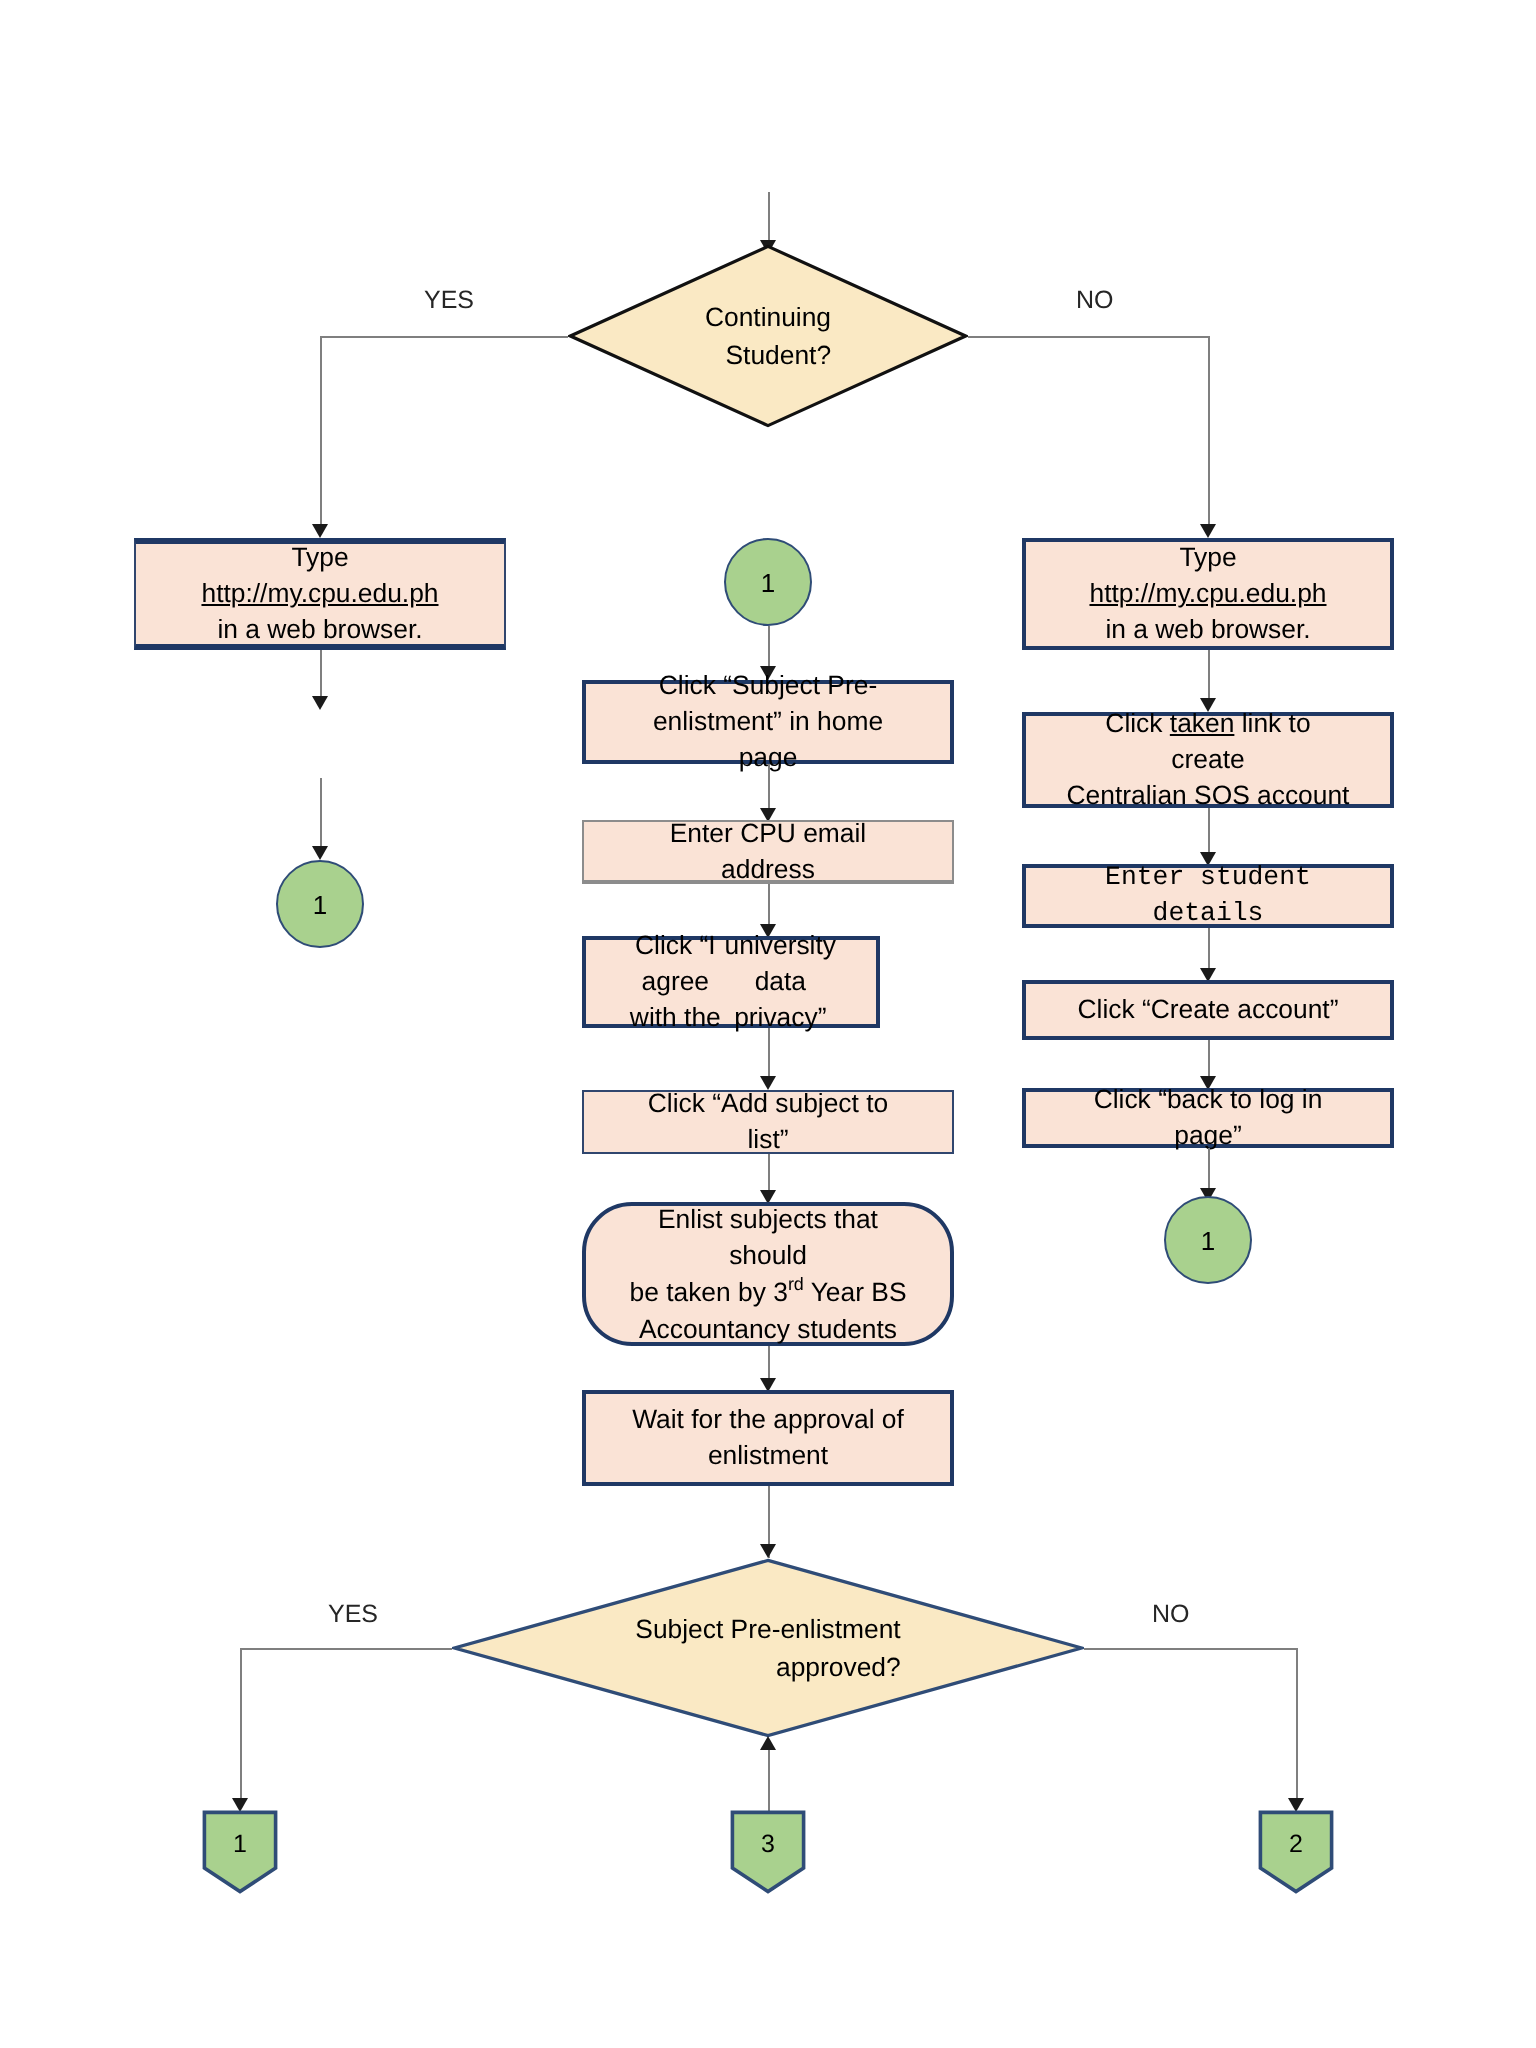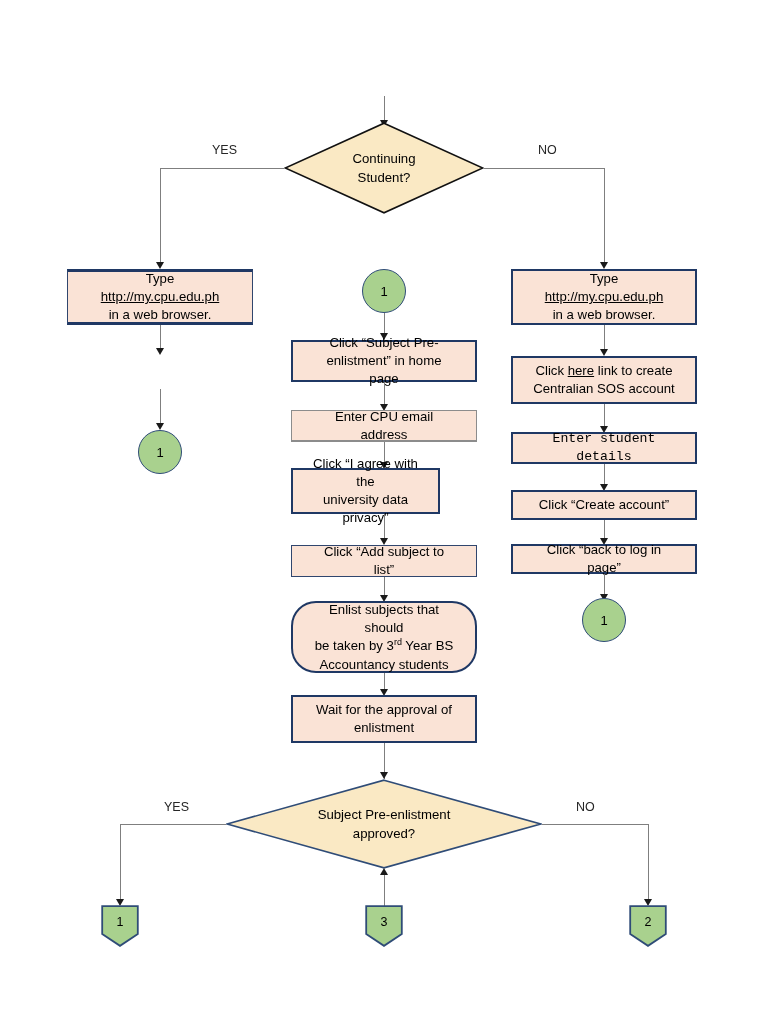--- a/index.html
+++ b/index.html
@@ -60,20 +60,21 @@
   .process.grayish {
     border-color: #8C8C8C;
     border-top-width: 1px;
     border-bottom-width: 2px;
     border-bottom-color: #8C8C8C;
   }
 
   .diamond {
     background: transparent;
     border: none;
+    text-align: right;
   }
   .diamond .dshape {
     position: absolute;
     inset: 0;
   }
   .diamond .dlabel {
     position: relative;
     z-index: 2;
     font-size: 13.2px;
     line-height: 1.45;
@@ -198,21 +199,21 @@
   <div class="edge v" style="left:383.5px; top:382px; height:26px;"></div>
   <div class="arrow down" style="left:379.5px; top:404px;"></div>
 
   <div class="node process grayish" style="left:291px; top:410px; width:186px; height:32px;">
     <span>Enter CPU email address</span>
   </div>
 
   <div class="edge v" style="left:383.5px; top:442px; height:24px;"></div>
   <div class="arrow down" style="left:379.5px; top:462px;"></div>
 
-  <div class="node process heavy-all" style="left:291px; top:468px; width:149px; height:46px; flex-direction:column;">
+  <div class="node process heavy-all" style="left:291px; top:468px; width:149px; height:46px; flex-direction:row;">
     <div>Click “I agree with the</div>
     <div>university data privacy”</div>
   </div>
 
   <div class="edge v" style="left:383.5px; top:514px; height:28px;"></div>
   <div class="arrow down" style="left:379.5px; top:538px;"></div>
 
   <div class="node process" style="left:291px; top:545px; width:186px; height:32px;">
     <span>Click “Add subject to list”</span>
   </div>
@@ -244,21 +245,21 @@
       <span>Type </span><span class="underlined">http://my.cpu.edu.ph</span>
     </div>
     <div>in a web browser.</div>
   </div>
 
   <div class="edge v" style="left:603.5px; top:325px; height:28px;"></div>
   <div class="arrow down" style="left:599.5px; top:349px;"></div>
 
   <div class="node process heavy-all" style="left:511px; top:356px; width:186px; height:48px; flex-direction:column;">
     <div>
-      <span>Click </span><span class="underlined">here</span><span> link to create</span>
+      <span>Click </span><span class="underlined">taken</span><span> link to create</span>
     </div>
     <div>Centralian SOS account</div>
   </div>
 
   <div class="edge v" style="left:603.5px; top:404px; height:26px;"></div>
   <div class="arrow down" style="left:599.5px; top:426px;"></div>
 
   <div class="node process heavy-all" style="left:511px; top:432px; width:186px; height:32px;font-family:Liberation Mono, monospace;">
     <span>Enter student details</span>
   </div>

